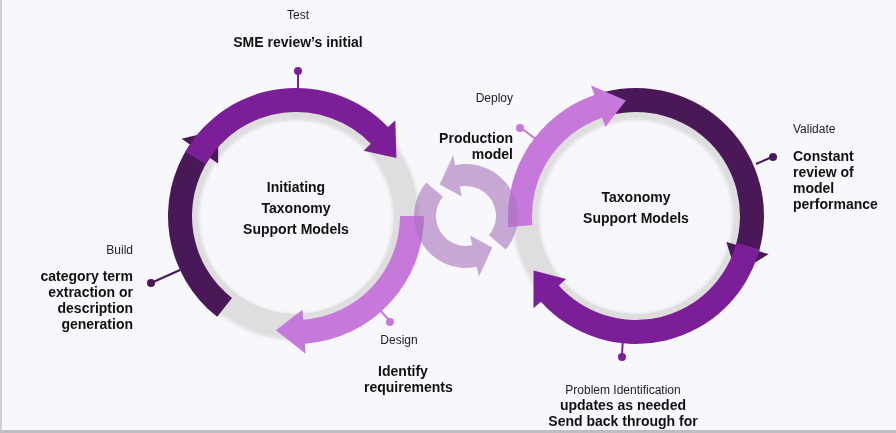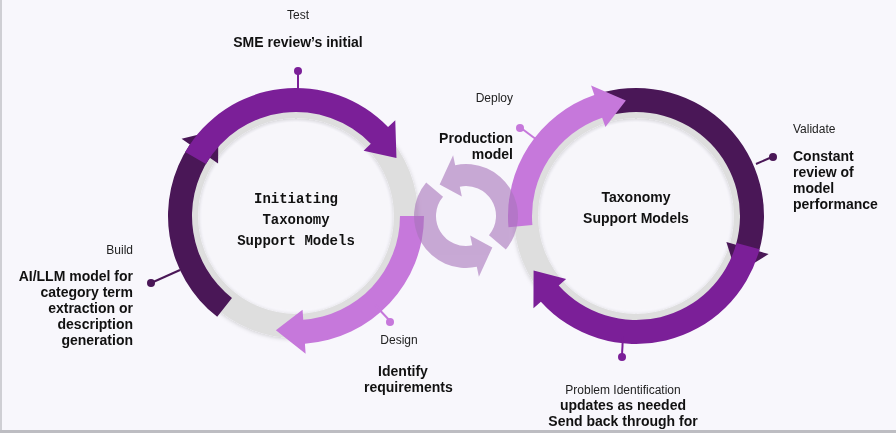--- a/index.html
+++ b/index.html
@@ -72,38 +72,37 @@
   <g>
     <line x1="756" y1="164" x2="772" y2="157" stroke="#4a1757" stroke-width="2"></line>
     <circle cx="773" cy="157" r="4" fill="#4a1757"></circle>
   </g>
   <g>
     <line x1="623" y1="336" x2="622" y2="355" stroke="#7b1f98" stroke-width="2"></line>
     <circle cx="622" cy="357" r="4" fill="#7b1f98"></circle>
   </g>
 </svg>
 
-<div class="center" style="left:216px; top:189px; width:160px;font-family:Liberation Mono, monospace;">
+<div class="center" style="left:216px; top:177px; width:160px;">
   <div>Initiating</div>
   <div>Taxonomy</div>
   <div>Support Models</div>
 </div>
 <div class="center" style="left:551px; top:187px; width:170px;">
   <div>Taxonomy</div>
   <div>Support Models</div>
 </div>
 
 <div class="lbl c" style="left:248px; top:8px; width:100px;">Test</div>
 <div class="desc c" style="left:218px; top:34px; width:160px;">
   <div>SME review’s initial</div>
 </div>
 
 <div class="lbl r" style="left:40px; top:243px; width:93px;">Build</div>
 <div class="desc r" style="left:0px; top:268px; width:133px;">
-  <div>AI/LLM model for</div>
   <div>category term</div>
   <div>extraction or description</div>
   <div>generation</div>
 </div>
 
 <div class="lbl c" style="left:368px; top:333px; width:62px;">Design</div>
 <div class="desc c" style="left:364px; top:363px; width:78px;">
   <div>Identify</div>
   <div>requirements</div>
 </div>

